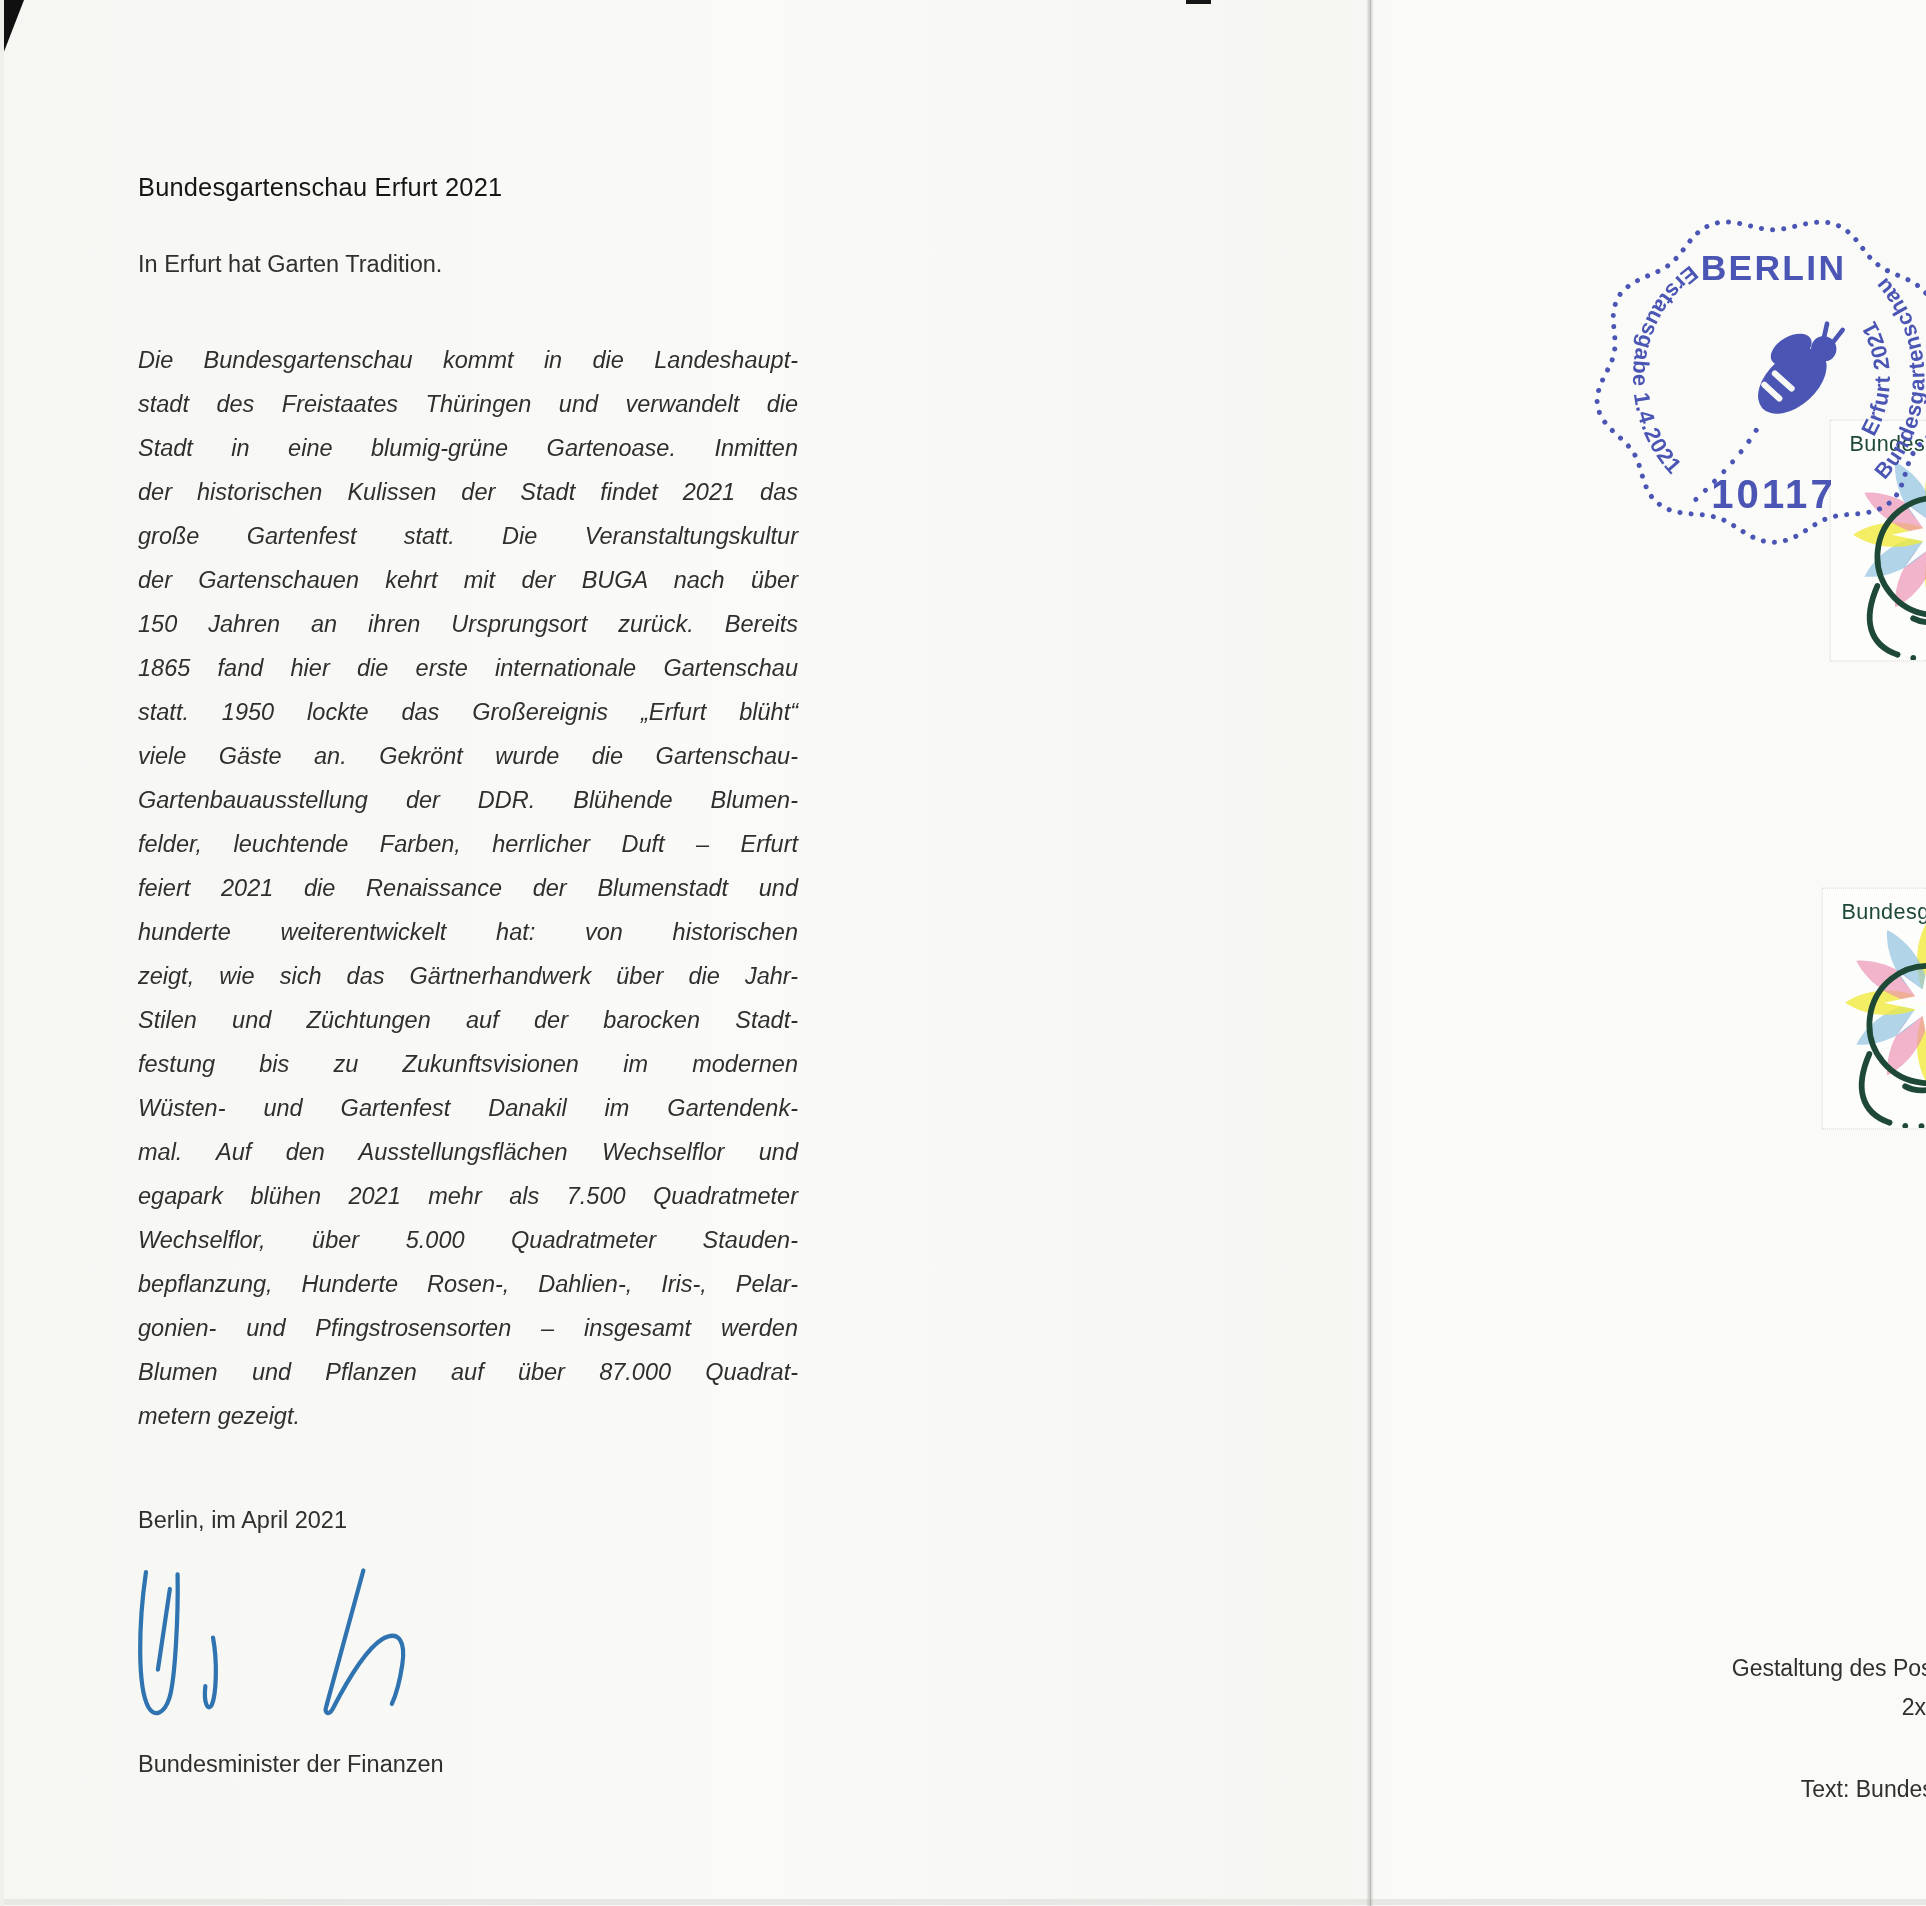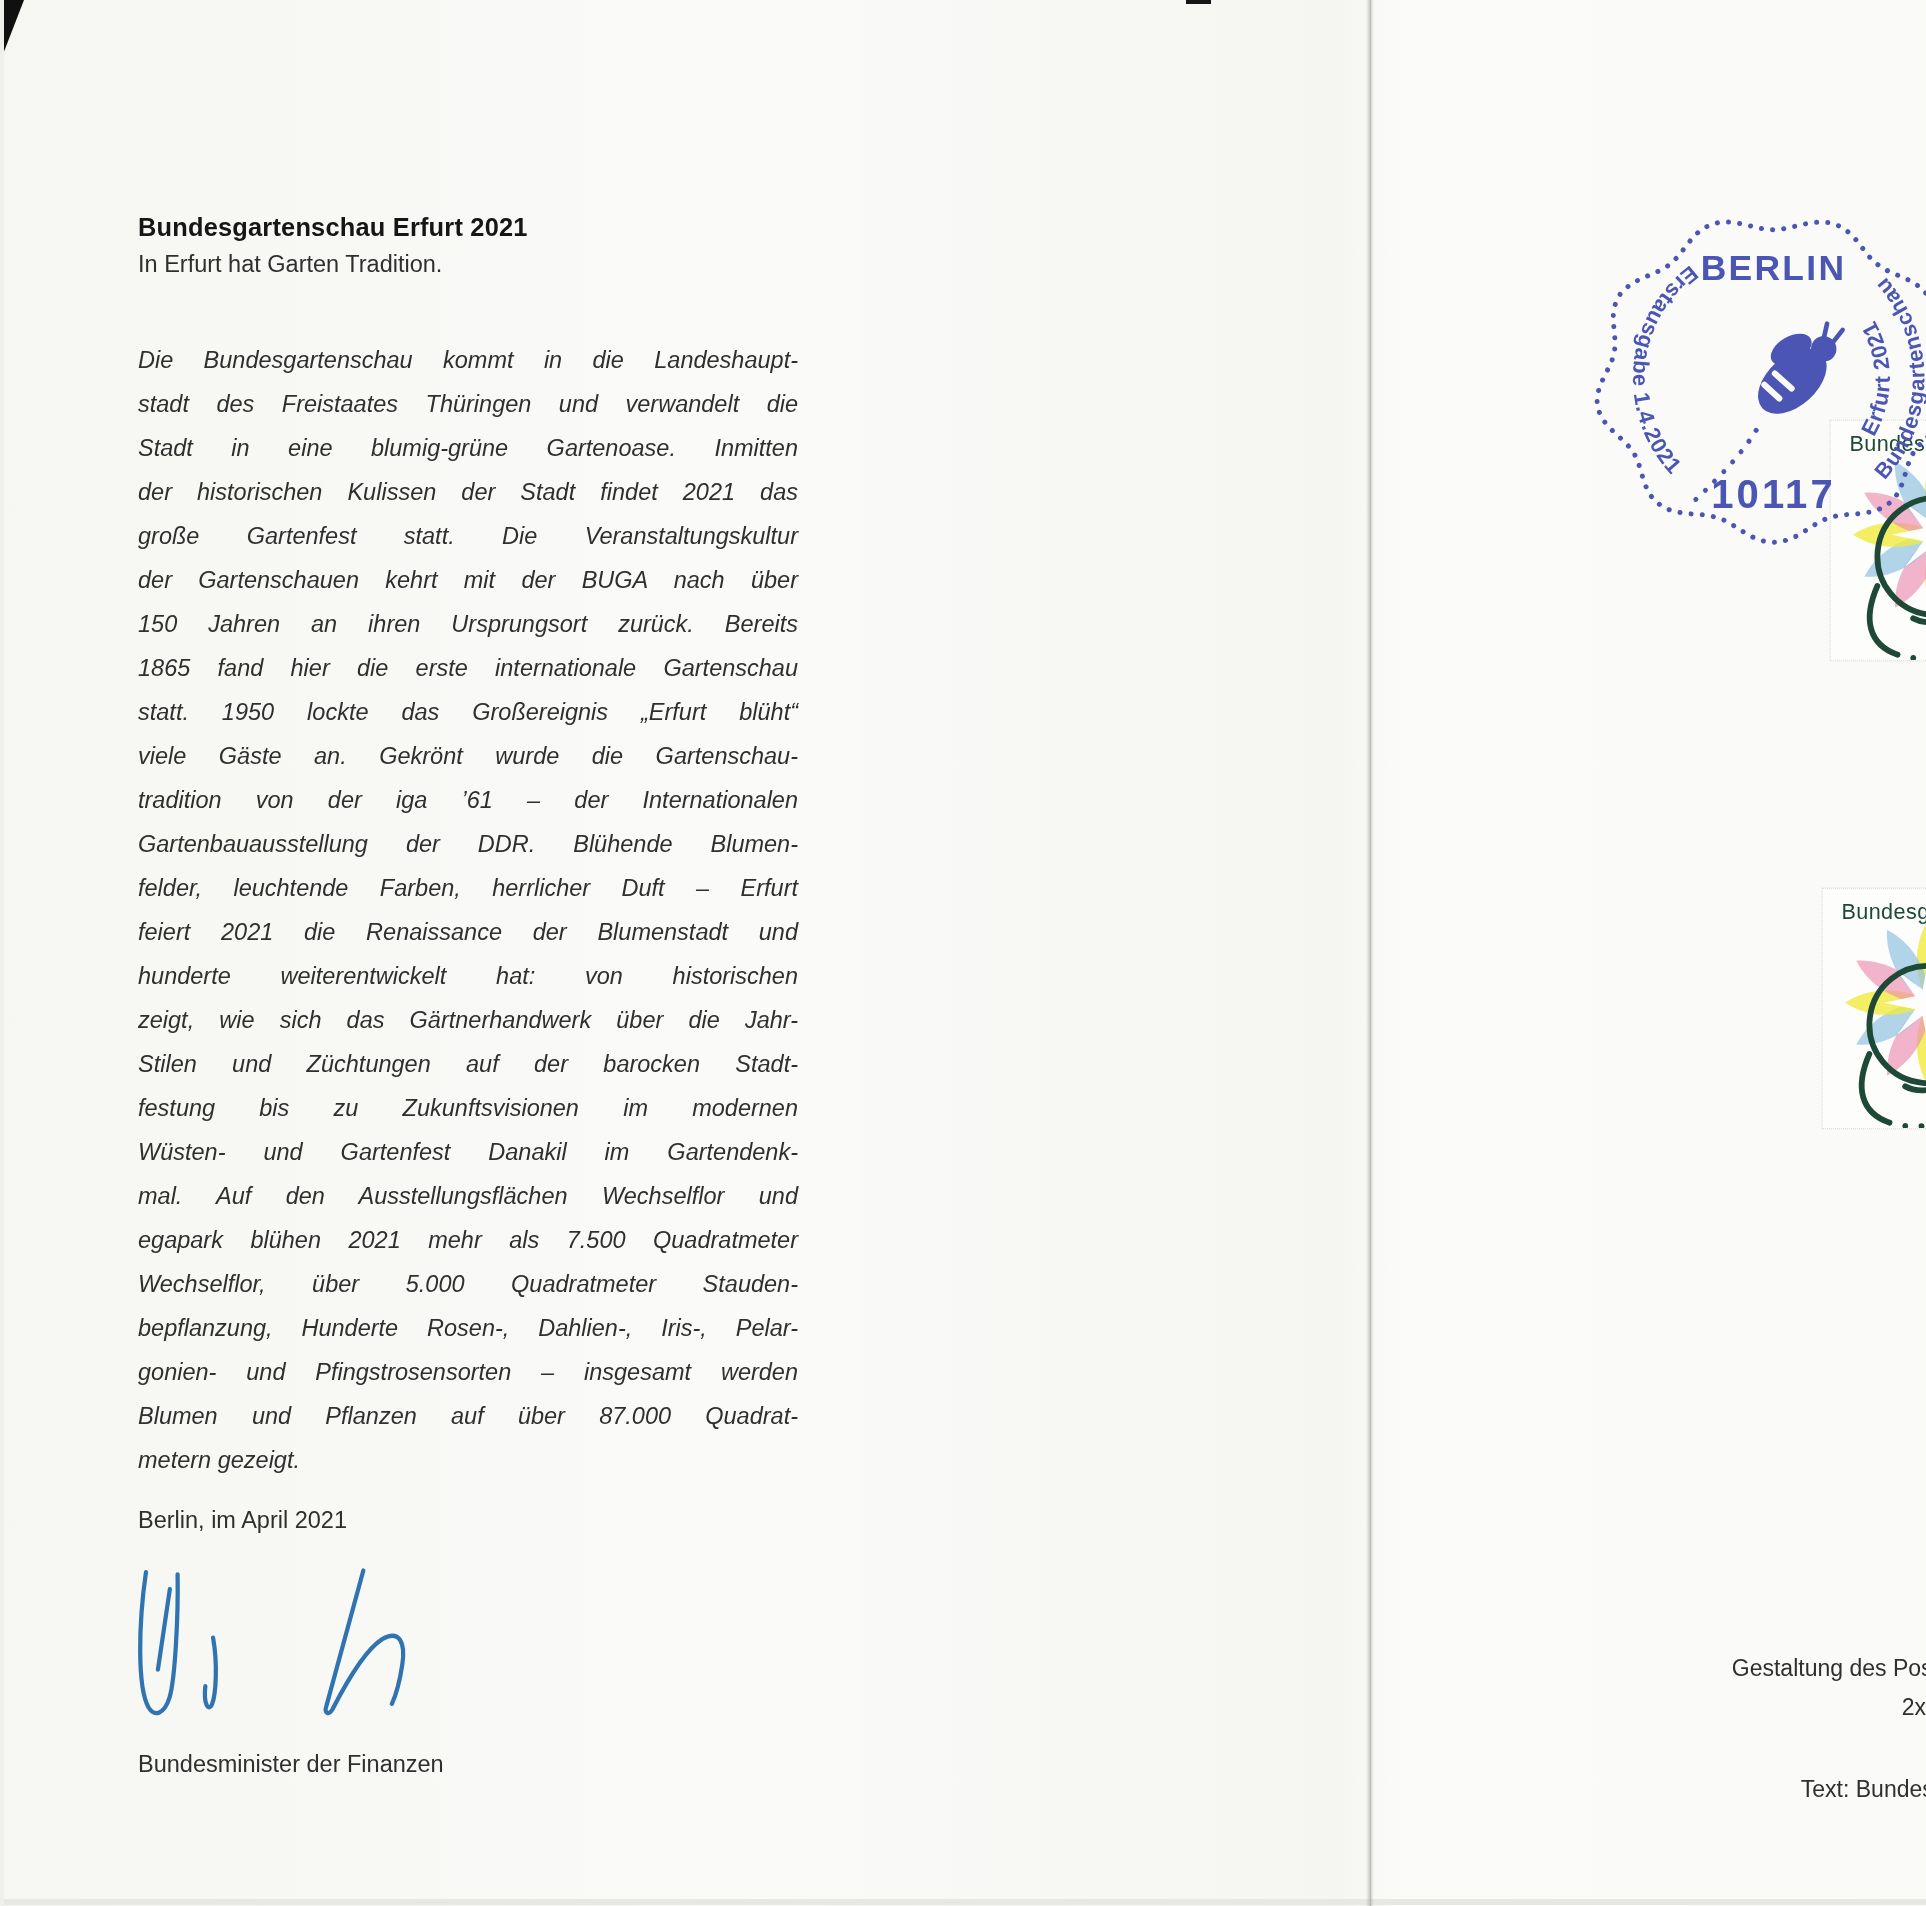--- a/index.html
+++ b/index.html
@@ -6,21 +6,21 @@
   .scan{position:relative;width:2700px;height:1906px;background:linear-gradient(90deg,#f6f6f3 0%,#fafaf8 28%,#f5f5f2 49.6%,#fbfbf9 52%,#f8f8f5 100%);
         overflow:hidden;font-family:"Liberation Sans",sans-serif;color:#2f2f2f;}
   
   .corner-tl{position:absolute;left:0;top:0;width:24px;height:62px;background:#101010;clip-path:polygon(0 0,100% 0,0 100%);}
   .tick-top{position:absolute;left:1186px;top:0;width:25px;height:3.9px;background:#161616;}
   .edge-bottom{position:absolute;left:0;bottom:0.8px;width:100%;height:6.2px;background:#e7e7e3;}
   .edge-left{position:absolute;left:0;top:0;width:3.9px;height:100%;background:#efefec;}
   .fold{position:absolute;left:1366px;top:0;width:7.7px;height:100%;
         background:linear-gradient(90deg,rgba(180,180,177,0) 0%,rgba(170,170,167,.55) 45%,#9d9d9a 52%,rgba(170,170,167,.45) 60%,rgba(180,180,177,0) 100%);}
   
-  .title{position:absolute;left:138px;top:173px;font-size:25.4px;font-weight:bold;color:#161616;letter-spacing:0.2px;margin-top:40px;}
+  .title{position:absolute;left:138px;top:173px;font-size:25.4px;font-weight:normal;color:#161616;letter-spacing:0.2px;}
   .intro{position:absolute;left:138px;top:251px;font-size:23.5px;text-align:right;}
   .paragraph{position:absolute;left:138px;top:338px;width:660px;font-style:italic;}
   .pline{font-size:23.5px;line-height:44px;height:44px;text-align:justify;text-align-last:justify;white-space:nowrap0;}
   .pline.ragged{text-align-last:left;}
   .dateline{position:absolute;left:138px;top:1507px;font-size:23.5px;}
   .sig{position:absolute;left:112px;top:1552px;}
   .role{position:absolute;left:138px;top:1751px;font-size:23.5px;text-align:right;}
   
   .stamp{position:absolute;width:408px;height:239px;background:#fdfdfb;border:1.2px dotted #e2e2de;box-shadow:0 0 0 0.8px #f2f2ef;z-index:2;}
   .stamp1{left:1830px;top:420px;}
@@ -55,21 +55,20 @@
     <div class="pline">Die Bundesgartenschau kommt in die Landeshaupt-</div>
     <div class="pline">stadt des Freistaates Thüringen und verwandelt die</div>
     <div class="pline">Stadt in eine blumig-grüne Gartenoase. Inmitten</div>
     <div class="pline">der historischen Kulissen der Stadt findet 2021 das</div>
     <div class="pline">große Gartenfest statt. Die Veranstaltungskultur</div>
     <div class="pline">der Gartenschauen kehrt mit der BUGA nach über</div>
     <div class="pline">150 Jahren an ihren Ursprungsort zurück. Bereits</div>
     <div class="pline">1865 fand hier die erste internationale Gartenschau</div>
     <div class="pline">statt. 1950 lockte das Großereignis „Erfurt blüht“</div>
     <div class="pline">viele Gäste an. Gekrönt wurde die Gartenschau-</div>
-    <div class="pline">tradition von der iga ’61 – der Internationalen</div>
     <div class="pline">Gartenbauausstellung der DDR. Blühende Blumen-</div>
     <div class="pline">felder, leuchtende Farben, herrlicher Duft – Erfurt</div>
     <div class="pline">feiert 2021 die Renaissance der Blumenstadt und</div>
     <div class="pline">hunderte weiterentwickelt hat: von historischen</div>
     <div class="pline">zeigt, wie sich das Gärtnerhandwerk über die Jahr-</div>
     <div class="pline">Stilen und Züchtungen auf der barocken Stadt-</div>
     <div class="pline">festung bis zu Zukunftsvisionen im modernen</div>
     <div class="pline">Wüsten- und Gartenfest Danakil im Gartendenk-</div>
     <div class="pline">mal. Auf den Ausstellungsflächen Wechselflor und</div>
     <div class="pline">egapark blühen 2021 mehr als 7.500 Quadratmeter</div>

